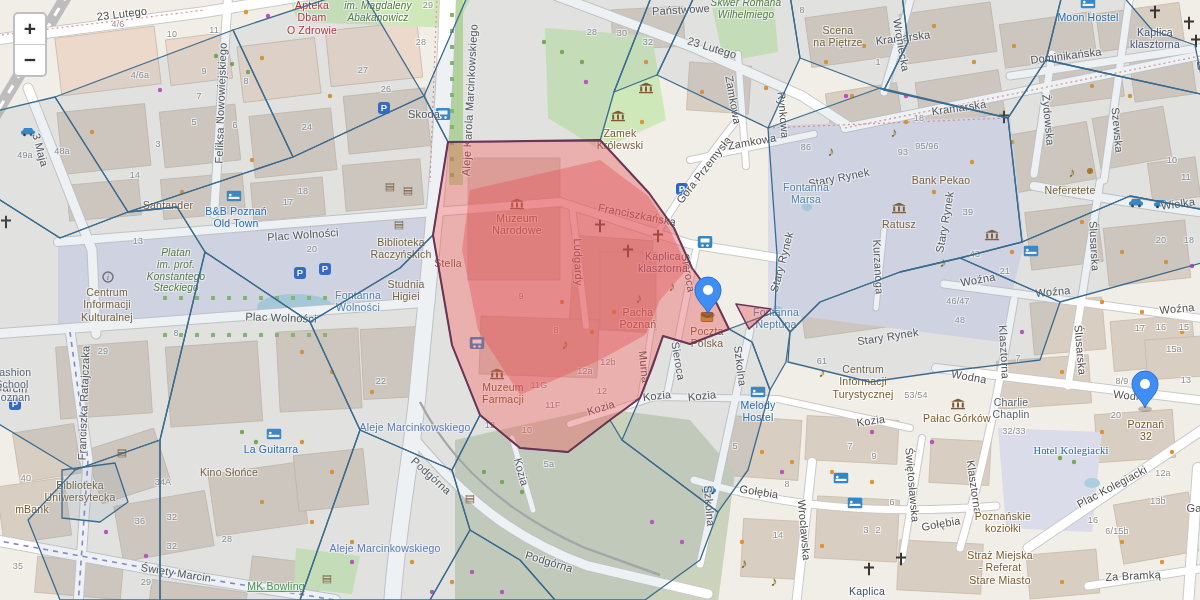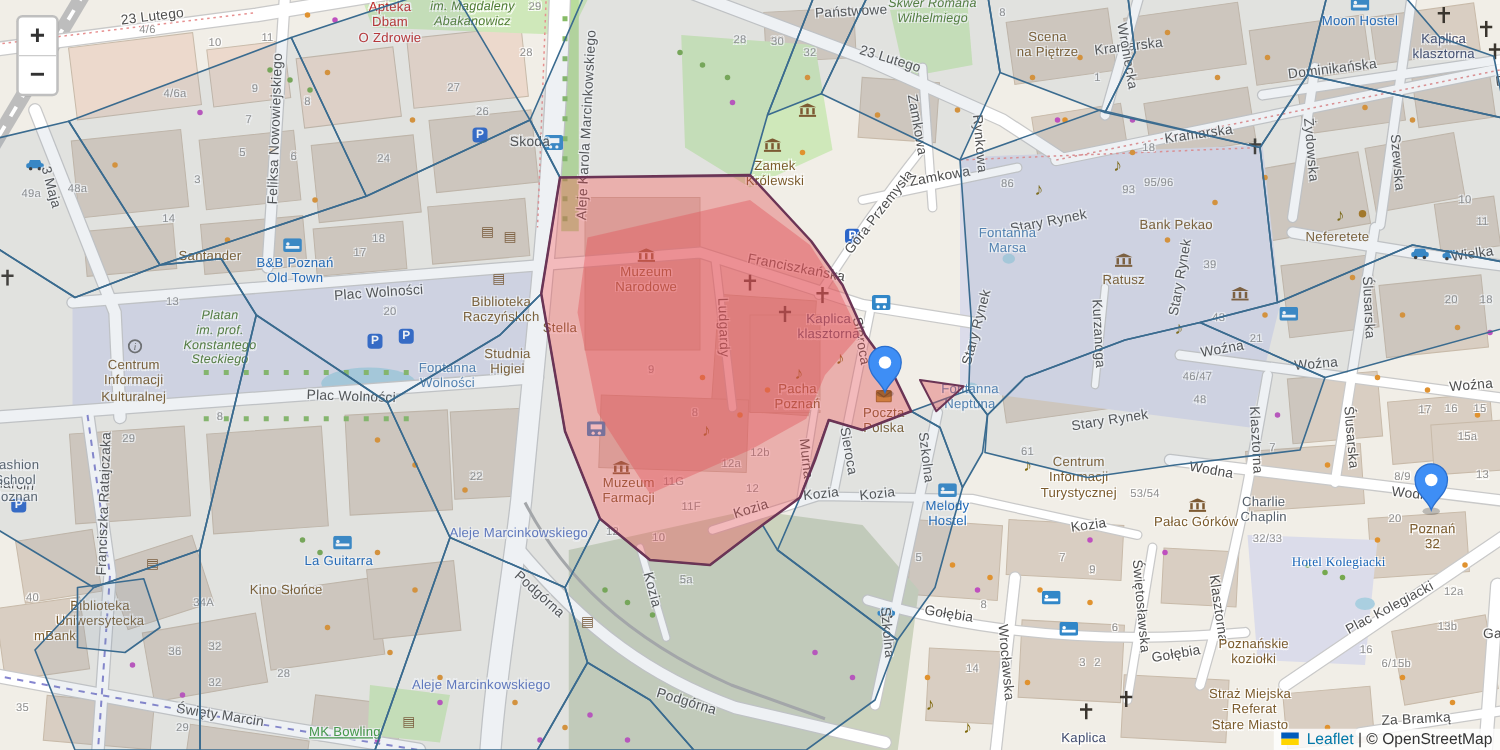--- a/index.html
+++ b/index.html
@@ -630,21 +630,21 @@
 Królewski</div>
       <div class="lbl lb-poi" style="left: 838px; top: 36px; transform: translate(-50%, -50%) rotate(0deg);">Scena
 na Piętrze</div>
       <div class="lbl lb-poi" style="left: 168px; top: 205px; transform: translate(-50%, -50%) rotate(0deg);">Santander</div>
       <div class="lbl lb-poi" style="left: 401px; top: 248px; transform: translate(-50%, -50%) rotate(0deg);">Biblioteka
 Raczyńskich</div>
       <div class="lbl lb-poi" style="left: 406px; top: 290px; transform: translate(-50%, -50%) rotate(0deg);">Studnia
 Higiei</div>
       <div class="lbl lb-poi" style="left: 80px; top: 491px; transform: translate(-50%, -50%) rotate(0deg);">Biblioteka
 Uniwersytecka</div>
-      <div class="lbl lb-poi" style="left: 44px; top: 509px; transform: translate(-50%, -50%) rotate(0deg);">mBank</div>
+      <div class="lbl lb-poi" style="left: 32px; top: 509px; transform: translate(-50%, -50%) rotate(0deg);">mBank</div>
       <div class="lbl lb-poi" style="left: 229px; top: 472px; transform: translate(-50%, -50%) rotate(0deg);">Kino Słońce</div>
       <div class="lbl lb-poi" style="left: 107px; top: 305px; transform: translate(-50%, -50%) rotate(0deg);">Centrum
 Informacji
 Kulturalnej</div>
       <div class="lbl lb-poi" style="left: 863px; top: 382px; transform: translate(-50%, -50%) rotate(0deg);">Centrum
 Informacji
 Turystycznej</div>
       <div class="lbl lb-poi" style="left: 957px; top: 418px; transform: translate(-50%, -50%) rotate(0deg);">Pałac Górków</div>
       <div class="lbl lb-poi" style="left: 1003px; top: 522px; transform: translate(-50%, -50%) rotate(0deg);">Poznańskie
 koziołki</div>
@@ -815,19 +815,13 @@
         <path d="M0,0 C-2.5,-8 -13,-13 -13,-24 a13,13 0 1 1 26,0 C13,-13 2.5,-8 0,0 z" fill="#3e8ef5" stroke="#2b6fce" stroke-width="1"></path>
         <circle cx="0" cy="-24" r="5" fill="#fff"></circle>
       </g>
     </svg>
 
   <div class="zoom-ctl">
     <a>+</a>
     <a>−</a>
   </div>
 
-  <div class="attrib">
-    <span class="flag"><i class="f-b"></i><i class="f-y"></i></span>
-    <a class="leaflet-link">Leaflet</a>
-    <span> </span><span>|</span>
-    <a class="osm-link">© OpenStreetMap</a>
-  </div>
 </div>
 
 </body></html>

